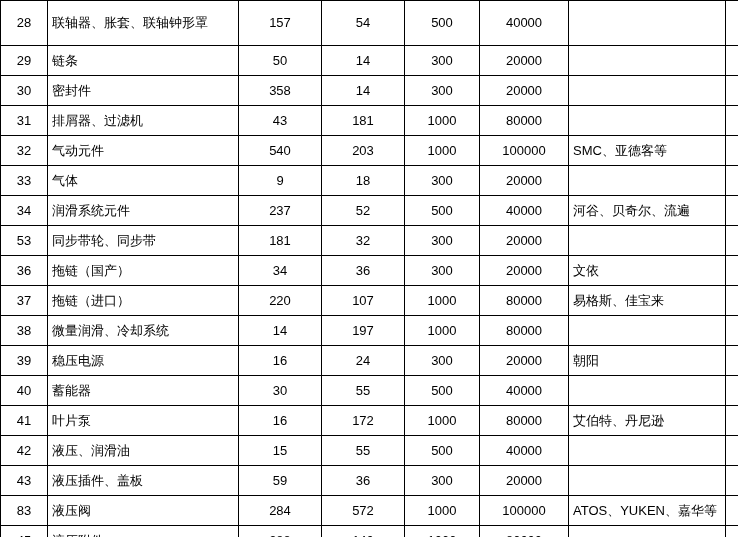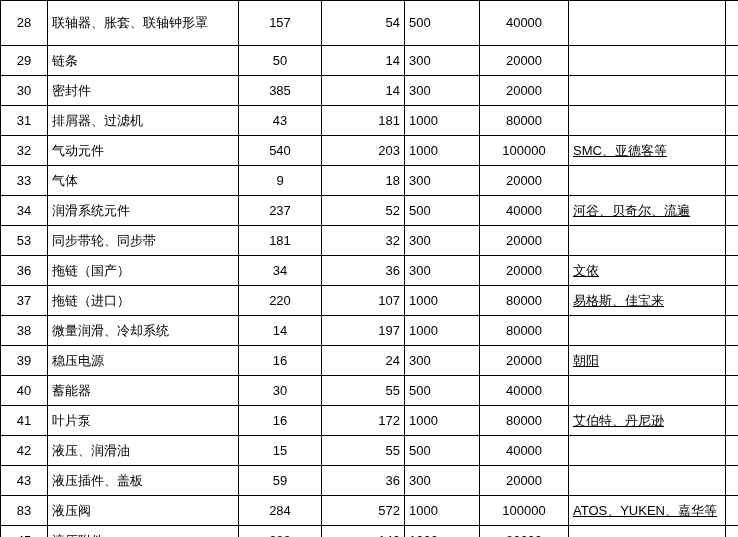--- a/index.html
+++ b/index.html
@@ -47,35 +47,34 @@
     padding-left: 8px;
     white-space: normal;
     line-height: 17px;
   }
   td.c-num {
     width: 74px;
     text-align: center;
   }
   td.c-qty {
     width: 74px;
-    text-align: right;
+    text-align: center;
   }
   td.c-min {
     width: 66px;
-    text-align: left;
+    text-align: center;
   }
   td.c-max {
     width: 80px;
     text-align: center;
   }
   td.c-note {
     width: 148px;
     text-align: left;
     padding-left: 6px;
-    text-decoration: underline;
   }
   td.c-tail {
     width: 70px;
   }
   tr.tall td {
     height: 44px;
     margin-left: 20px;
   }
 </style>
 </head>
@@ -100,21 +99,21 @@
         <td class="c-num">50</td>
         <td class="c-qty">14</td>
         <td class="c-min">300</td>
         <td class="c-max">20000</td>
         <td class="c-note"></td>
         <td class="c-tail"></td>
       </tr>
       <tr>
         <td class="c-idx">30</td>
         <td class="c-name">密封件</td>
-        <td class="c-num">385</td>
+        <td class="c-num">358</td>
         <td class="c-qty">14</td>
         <td class="c-min">300</td>
         <td class="c-max">20000</td>
         <td class="c-note"></td>
         <td class="c-tail"></td>
       </tr>
       <tr>
         <td class="c-idx">31</td>
         <td class="c-name">排屑器、过滤机</td>
         <td class="c-num">43</td>

